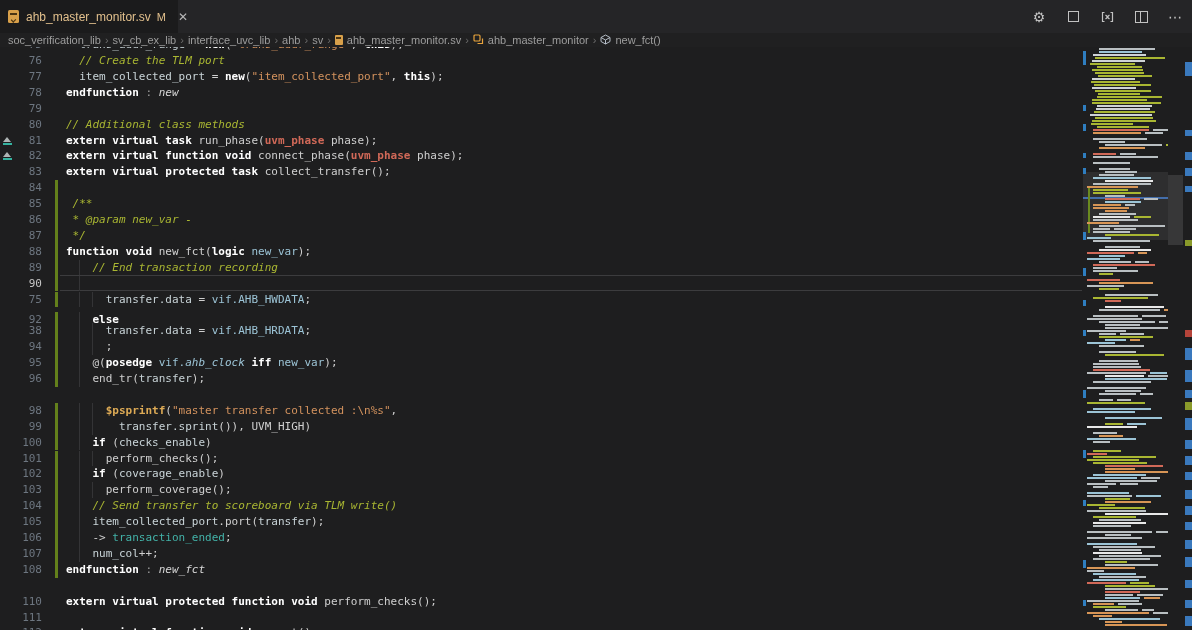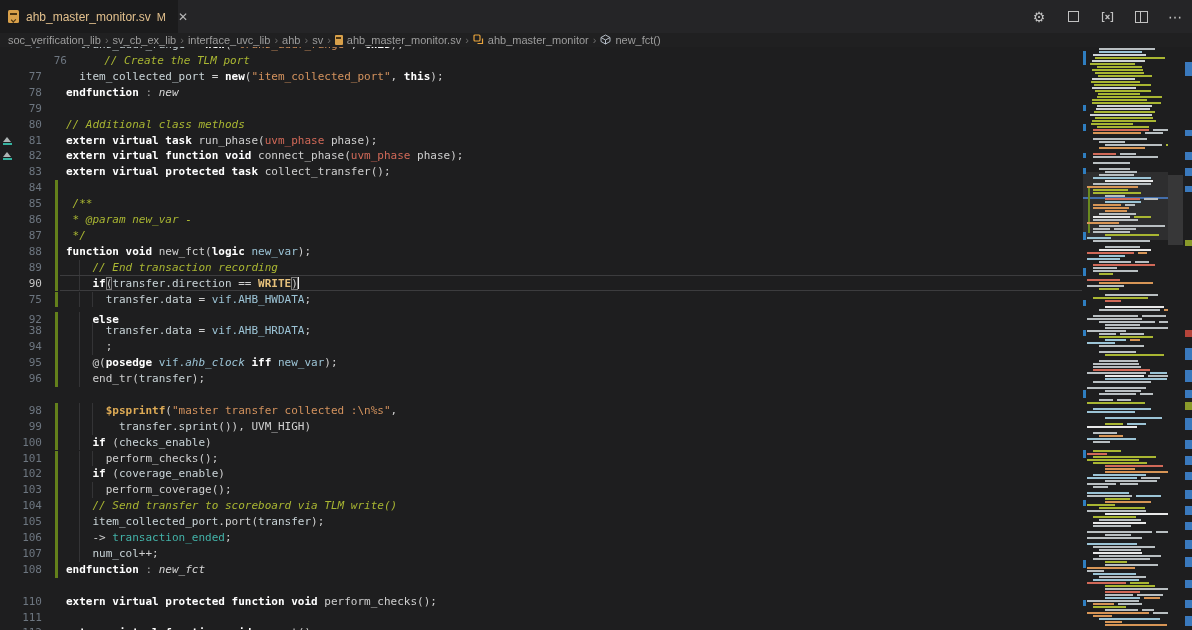--- a/index.html
+++ b/index.html
@@ -45,21 +45,21 @@
   .tri .t1{width:0;height:0;border-left:4.5px solid transparent;border-right:4.5px solid transparent;
     border-bottom:5px solid #aeb4b4;}
   .tri .t2{width:9px;height:2px;background:#35b3a0;margin-top:1px;}
   .cursor{display:inline-block;width:1.5px;height:12px;background:#eee;vertical-align:-2px;}
   
   .k{color:#ffffff;font-weight:bold;}
   .p{color:#d0d0d0;}
   .id{color:#c9d4d8;}
   .b{color:#9cc4d6;}
   .bi2{color:#9cc4d6;font-style:italic;}
-  .t{color:#d16958;}
+  .t{color:#d16958;font-weight:bold;}
   .s{color:#d4935e;}
   .c{color:#a9b632;font-style:italic;}
   .y{color:#e5c07b;font-weight:bold;}
   .m{color:#ddaa55;font-weight:bold;}
   .d{color:#ddaa55;font-weight:bold;}
   .e{color:#43b3a9;}
   .i{color:#d8d8d8;font-style:italic;}
   .dim{color:#9a9a9a;}
   .box{outline:1px solid #7b7b7b;outline-offset:-1px;color:#d0d0d0;}
   
@@ -152,21 +152,21 @@
           </svg></span>
         <span>new_fct()</span>
       </span>
     </div>
 
   <div id="editor">
       <div class="row" style="top: -9.9px;">
         <span class="ln">75</span>
         <span class="code"><span class="id">  trans_addr_range </span><span class="p">= </span><span class="k">new</span><span class="p">(</span><span class="s">"trans_addr_range"</span><span class="p">, </span><span class="k">this</span><span class="p">);</span></span>
       </div>
-      <div class="row" style="top: 6px; margin-left: 25px;">
+      <div class="row" style="top: 6px;">
         <span class="ln">76</span>
         <span class="code"><span class="c">  // Create the TLM port</span></span>
       </div>
       <div class="row" style="top: 21.9px;">
         <span class="ln">77</span>
         <span class="code"><span class="id">  item_collected_port </span><span class="p">= </span><span class="k">new</span><span class="p">(</span><span class="s">"item_collected_port"</span><span class="p">, </span><span class="k">this</span><span class="p">);</span></span>
       </div>
       <div class="row" style="top: 37.8px;">
         <span class="ln">78</span>
         <span class="code"><span class="k">endfunction</span><span class="dim"> : </span><span class="i">new</span></span>
@@ -228,21 +228,20 @@
         <span class="chbar"></span>
         <span class="guide" style="left:79px"></span>
         <span class="ln">89</span>
         <span class="code"><span class="c">    // End transaction recording</span></span>
       </div>
       <div class="row" style="top: 228.6px;">
         <span class="curline"></span>
         <span class="chbar"></span>
         <span class="guide" style="left:79px"></span>
         <span class="ln lncur">90</span>
-        <span class="code"><span class="k">    if</span><span class="box">(</span><span class="id">transfer.direction </span><span class="p">== </span><span class="y">WRITE</span><span class="box">)</span><span class="cursor"></span></span>
       </div>
       <div class="row" style="top: 244.5px;">
         <span class="chbar"></span>
         <span class="guide" style="left:79px"></span>
         <span class="guide" style="left:92px"></span>
         <span class="ln">75</span>
         <span class="code"><span class="id">      transfer.data </span><span class="p">= </span><span class="b">vif.AHB_HWDATA</span><span class="p">;</span></span>
       </div>
       <div class="row" style="top: 265px;">
         <span class="chbar"></span>

